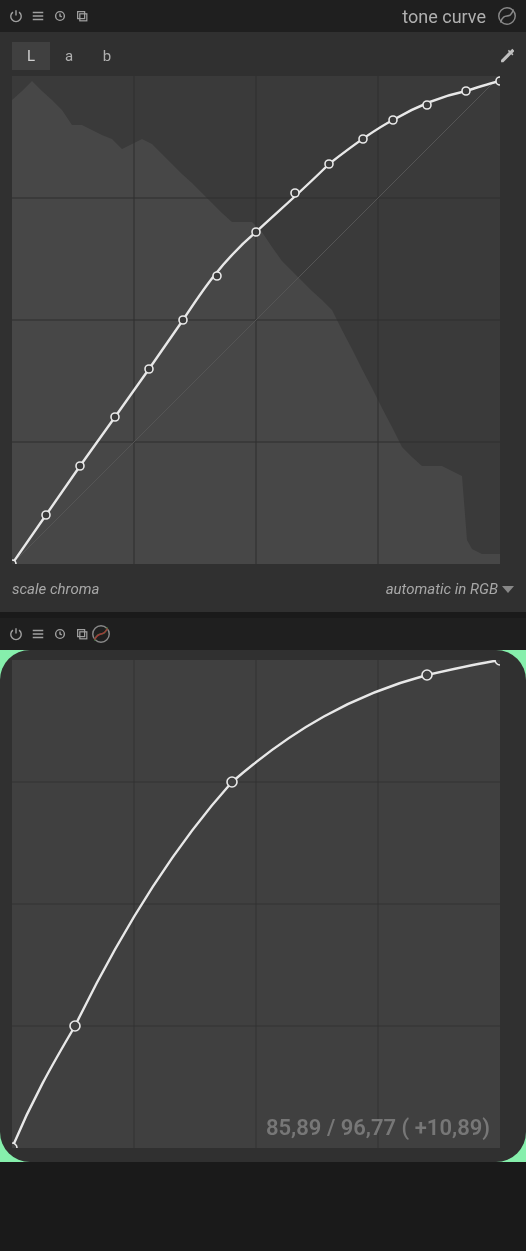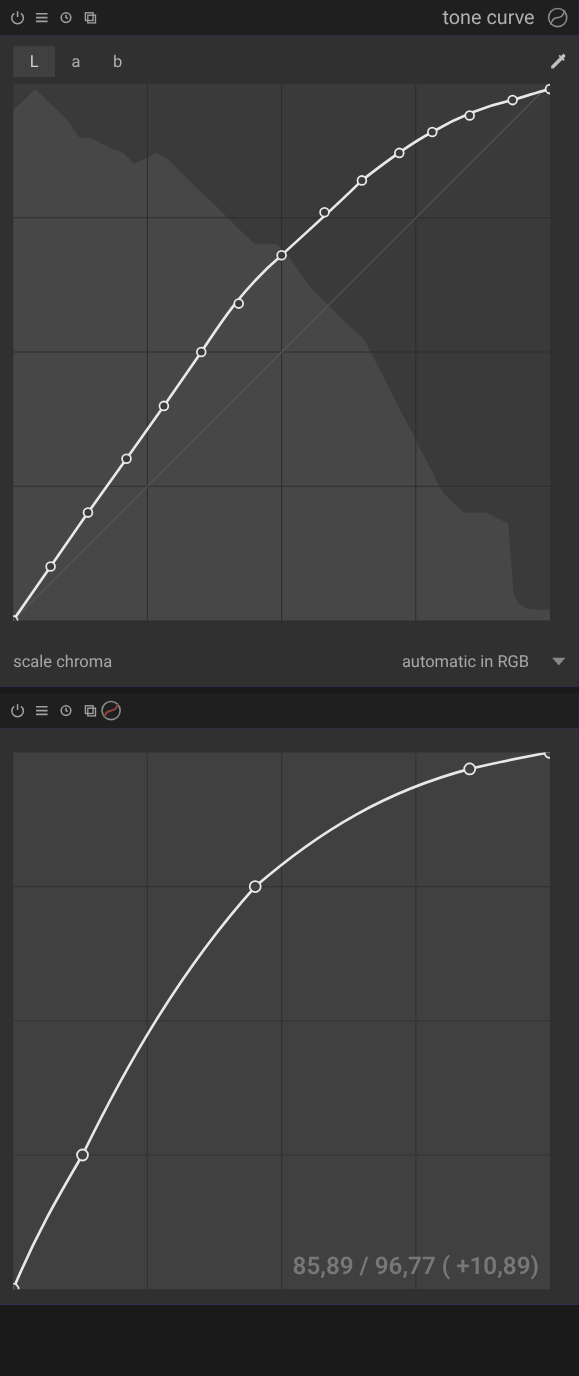--- a/index.html
+++ b/index.html
@@ -4,21 +4,21 @@
 <style>
   * { box-sizing: border-box; margin: 0; padding: 0; }
   html, body {
     width: 526px;
     background: #1a1a1a;
     font-family: -apple-system, BlinkMacSystemFont, "Segoe UI", Roboto, sans-serif;
     color: #b0b0b0;
     font-size: 15px;
   }
   .module {
-    background: #6d28d9;
+    background: #86efac;
     margin-bottom: 6px;
   }
   .module-header {
     display: flex;
     align-items: center;
     height: 32px;
     padding: 0 8px;
     background: #1f1f1f;
   }
   .header-icons {
@@ -94,28 +94,29 @@
   .curve-area svg {
     position: absolute;
     top: 0; left: 0;
     width: 100%;
     height: 100%;
   }
   .option-row {
     display: flex;
     justify-content: space-between;
     align-items: center;
-    margin-top: 28px;
+    margin-top: 16px;
     font-size: 15px;
     color: #a8a8a8;
+    font-style: italic;
   }
   .option-value {
     display: flex;
     align-items: center;
-    gap: 21px;
+    gap: 4px;
     cursor: pointer;
   }
   .dropdown-triangle {
     width: 0; height: 0;
     border-left: 6px solid transparent;
     border-right: 6px solid transparent;
     border-top: 7px solid #888;
   }
   .curve-overlay-text {
     position: absolute;
@@ -269,21 +270,21 @@
     </div>
     <span class="module-logo">
       <svg viewBox="0 0 24 24" fill="none" stroke-width="1.6">
         <circle cx="12" cy="12" r="9" stroke="#888"></circle>
         <path d="M5 19 C 9 6, 15 18, 19 5" stroke="#3a7a3a"></path>
         <path d="M5 18 C 10 8, 14 16, 19 6" stroke="#a03a3a"></path>
       </svg>
     </span>
   </div>
 
-  <div class="module-body" style="padding-top:22px;">
+  <div class="module-body" style="padding-top:10px;border-radius:30px;">
     <div class="curve-area" style="background:#404040;">
       <svg viewBox="0 0 488 488" preserveAspectRatio="none">
 
         <g stroke="#333" stroke-width="1">
           <line x1="0" y1="122" x2="488" y2="122"></line>
           <line x1="0" y1="244" x2="488" y2="244"></line>
           <line x1="0" y1="366" x2="488" y2="366"></line>
           <line x1="122" y1="0" x2="122" y2="488"></line>
           <line x1="244" y1="0" x2="244" y2="488"></line>
           <line x1="366" y1="0" x2="366" y2="488"></line>

